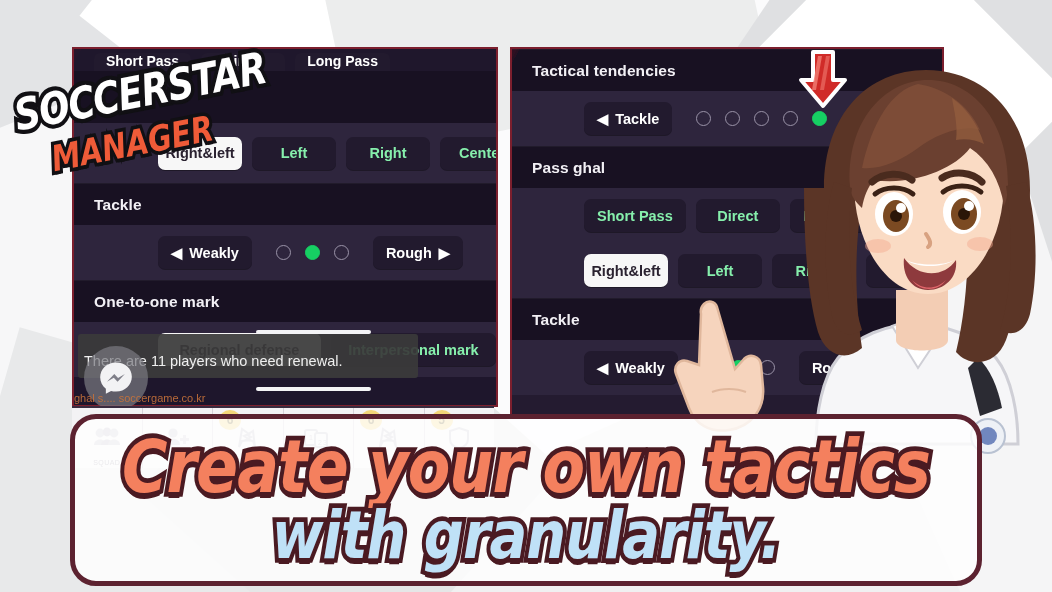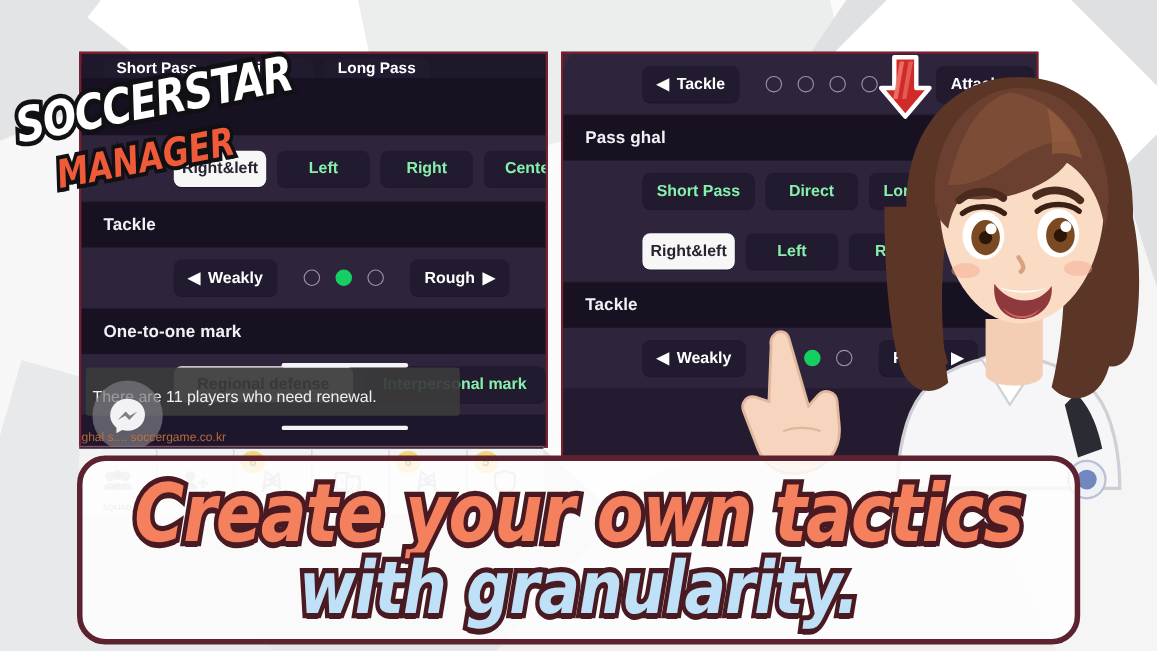--- a/index.html
+++ b/index.html
@@ -285,20 +285,21 @@
   <div class="navcell">
     <span class="badge">5</span>
     <svg width="24" height="26" viewBox="0 0 24 26" aria-hidden="true">
       <path d="M12 3l9 3v8c0 5-4 8-9 9-5-1-9-4-9-9V6z" fill="none" stroke="#c4c1ca" stroke-width="2"></path>
     </svg>
   </div>
 </div>
 
 <div id="panel-right" class="panel">
 
+  <div class="sec-head">Tactical tendencies</div>
 
   <div class="sec-body" style="padding-left:72px;">
     <div class="chip arrow">
       <span>◀</span>
       <span>Tackle</span>
     </div>
     <div class="dots">
       <div class="dot"></div>
       <div class="dot"></div>
       <div class="dot"></div>

